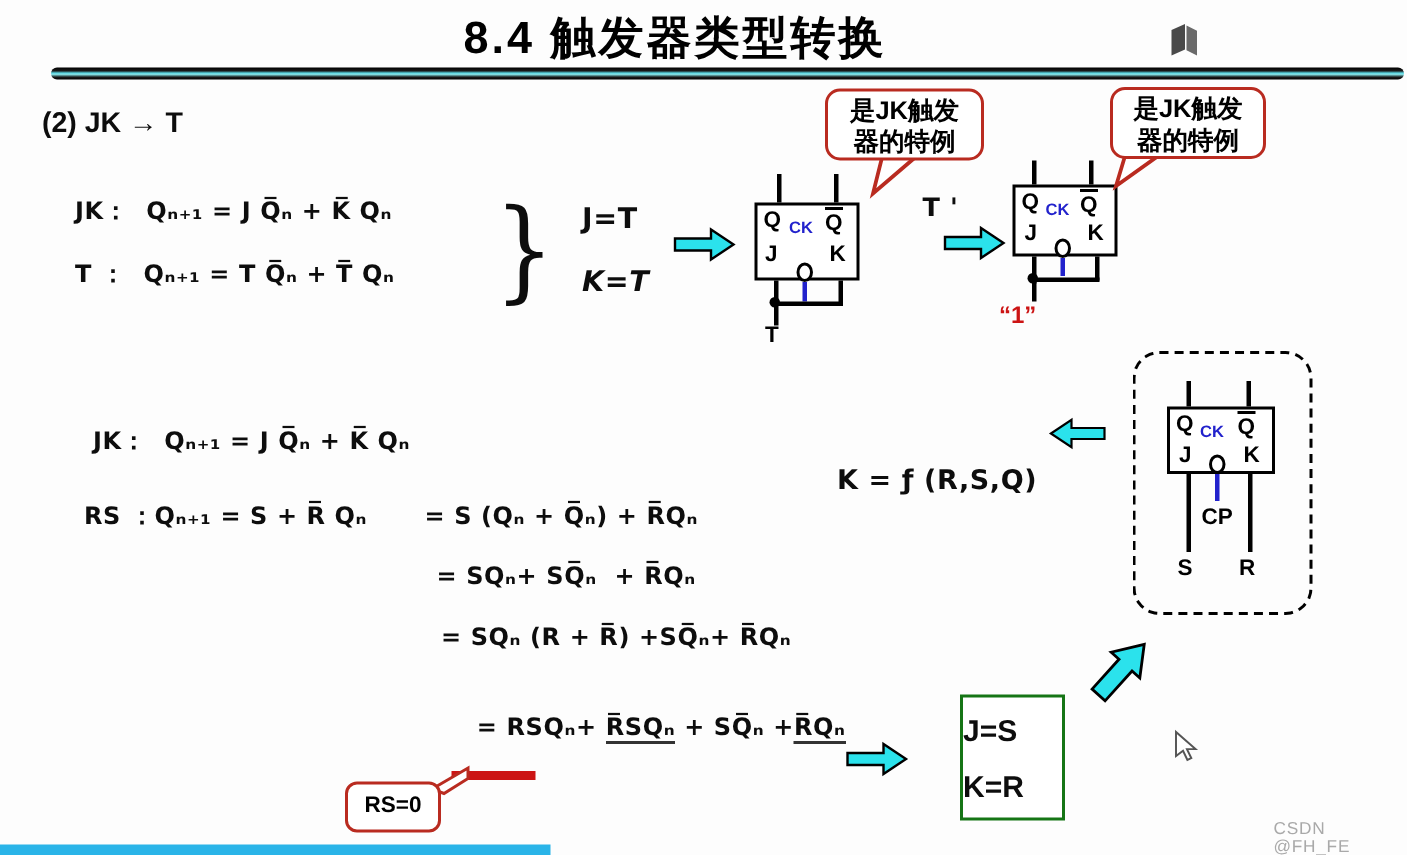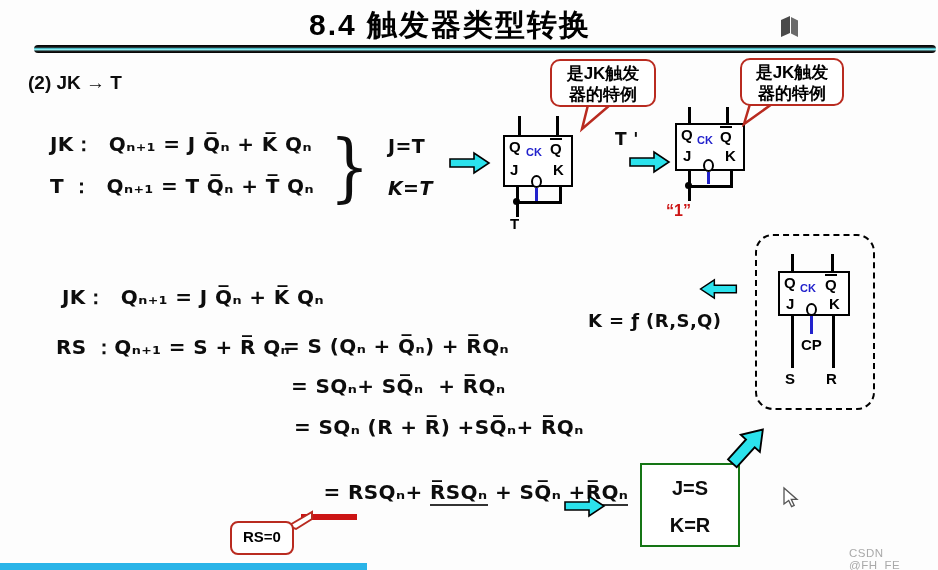--- a/index.html
+++ b/index.html
@@ -2,21 +2,21 @@
 <html><head>
 <meta charset="utf-8">
 <style>
   * { margin:0; padding:0; box-sizing:border-box; }
   html,body { background:#e8e8e8; }
   .page {
     position:relative; width:938px; height:570px; background:#fdfdfd;
     font-family:"Liberation Sans","DejaVu Sans",sans-serif; overflow:hidden;
   }
   .abs { position:absolute; }
-  .fm  { position:absolute; font-weight:bold; font-size:20px; color:#0d0d0d;
+  .fm  { position:absolute; font-weight:bold; font-size:16px; color:#0d0d0d;
          white-space:pre; letter-spacing:.4px; font-family:"DejaVu Sans",sans-serif; }
   .hd  { position:absolute; font-weight:bold; font-size:19px; color:#0d0d0d; white-space:pre; }
   .title { position:absolute; left:215px; top:5px; width:470px; text-align:center;
            font-size:30px; font-weight:bold; letter-spacing:2px; color:#000; }
   .divider { position:absolute; left:34px; top:45px; width:902px; height:8px; border-radius:4px;
            background:linear-gradient(to bottom,#000 0%,#1a1a1a 28%,#55d2de 46%,#8aeef2 56%,#1a1a1a 80%,#000 100%); }
   .logo { position:absolute; left:779px; top:15px; display:flex; align-items:center; gap:3px; }
   .logo-text { font-size:18px; color:#707070; letter-spacing:.5px; }
   .wire { position:absolute; background:#000; }
   .bwire{ position:absolute; background:#2222cc; }
@@ -24,22 +24,22 @@
   .ffbox{ position:absolute; border:2.5px solid #000; background:#fff; }
   .bubble{ position:absolute; width:11px; height:13px; border:2.5px solid #000; border-radius:50%; background:#fff; }
   .ffl  { position:absolute; font-weight:bold; font-size:15px; color:#000; line-height:1; }
   .ck   { color:#2222cc; font-size:11px; }
   .ovl  { border-top:2.5px solid #000; padding-top:1px; }
   .circuit { position:absolute; }
   .callout { position:absolute; border:2.5px solid #b92b20; border-radius:10px; background:#fff;
              text-align:center; font-weight:bold; font-size:17px; line-height:21px; color:#000; padding-top:2px; z-index:3; }
   .ul   { border-bottom:2.5px solid #333; }
   .red  { color:#cc1414; }
-  .resultbox { position:absolute; left:640px; top:463px; width:100px; height:84px;
-               border:2.5px solid #157515; background:#fff; text-align:center;
+  .resultbox { position:absolute; left:640px; top:463px; width:70px; height:84px;
+               border:2.5px solid #157515; background:#fff; text-align:left;
                font-weight:bold; font-size:20px; color:#0d0d0d; }
   .dashedbox { position:absolute; left:755px; top:234px; width:120px; height:176px;
                border:2.5px dashed #000; border-radius:18px; }
   .brace { position:absolute; font-family:"DejaVu Serif",serif; font-weight:400;
            font-size:74px; color:#0d0d0d; transform:scaleX(.85); }
   .watermark { position:absolute; left:849px; top:547px; font-size:11.5px; color:#a9a9a9; letter-spacing:.5px; }
   .bottombar { position:absolute; left:0; top:563px; width:367px; height:7px; background:#2ab4e8; }
   svg { position:absolute; overflow:visible; }
 </style>
 </head>
@@ -137,21 +137,21 @@
   </div>
 
   <div class="abs" style="left:301px;top:514px;width:56px;height:6px;background:#cc1414;"></div>
   <svg style="left:286px;top:508px;" width="30" height="24">
     <polygon points="2,18 26,4 26,11 10,21" fill="#fff" stroke="#b92b20" stroke-width="2"></polygon>
   </svg>
   <div class="callout" style="left:230px;top:521px;width:64px;height:34px;border-radius:8px;font-size:15px;line-height:24px;border-width:2.2px;">
     <span>RS=0</span>
   </div>
 
-  <div class="fm" style="left:558px;top:310px;font-size:18px;margin-left:30px;">K = ƒ (R,S,Q)</div>
+  <div class="fm" style="left:558px;top:310px;font-size:18px;">K = ƒ (R,S,Q)</div>
   <svg style="left:696px;top:278px;transform:scaleX(-1);" width="44" height="22" viewBox="0 0 42 24">
     <polygon points="1,8 25,8 25,2 40,12 25,22 25,16 1,16" fill="#2be2ec" stroke="#000" stroke-width="1.6"></polygon>
   </svg>
 
   <div class="dashedbox"></div>
   <div class="circuit" style="left:770px;top:245px;width:105px;height:145px;">
     <div class="wire" style="left:21px;top:9px;width:2.5px;height:18px;"></div>
     <div class="wire" style="left:61px;top:9px;width:2.5px;height:18px;"></div>
     <div class="ffbox" style="left:8px;top:26px;width:72px;height:45px;"></div>
     <span class="ffl" style="left:14px;top:30px;">Q</span>

